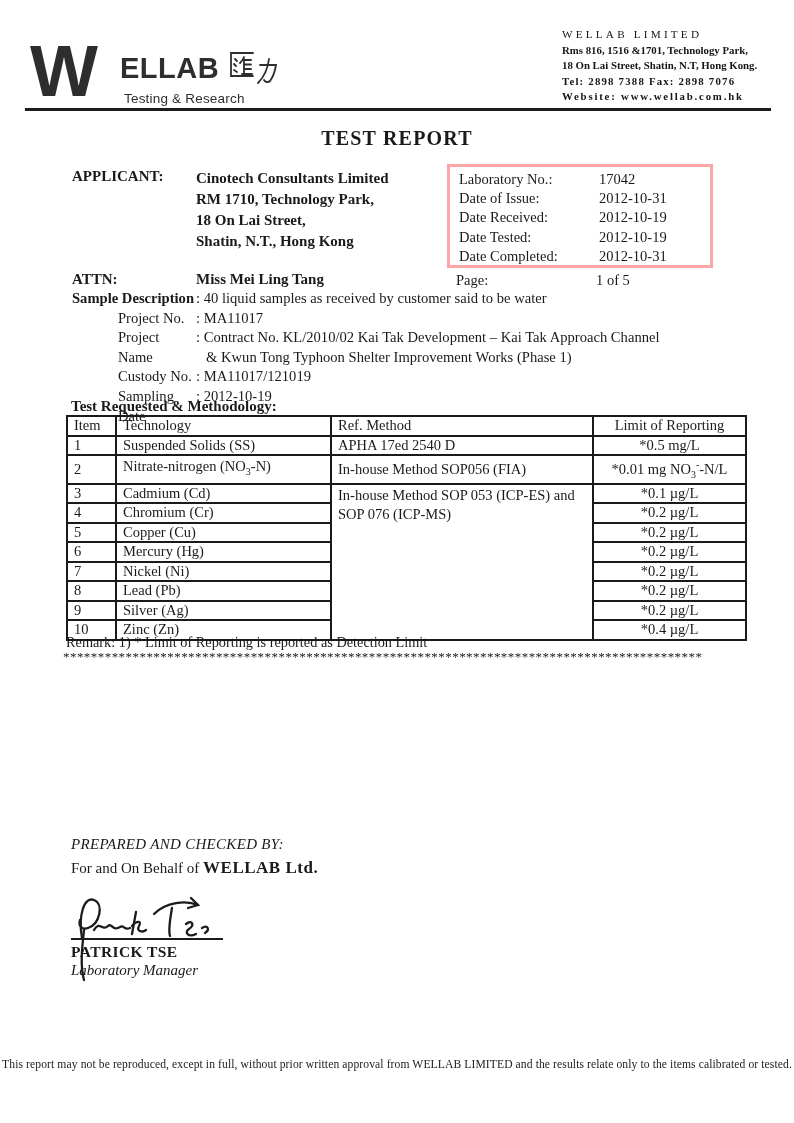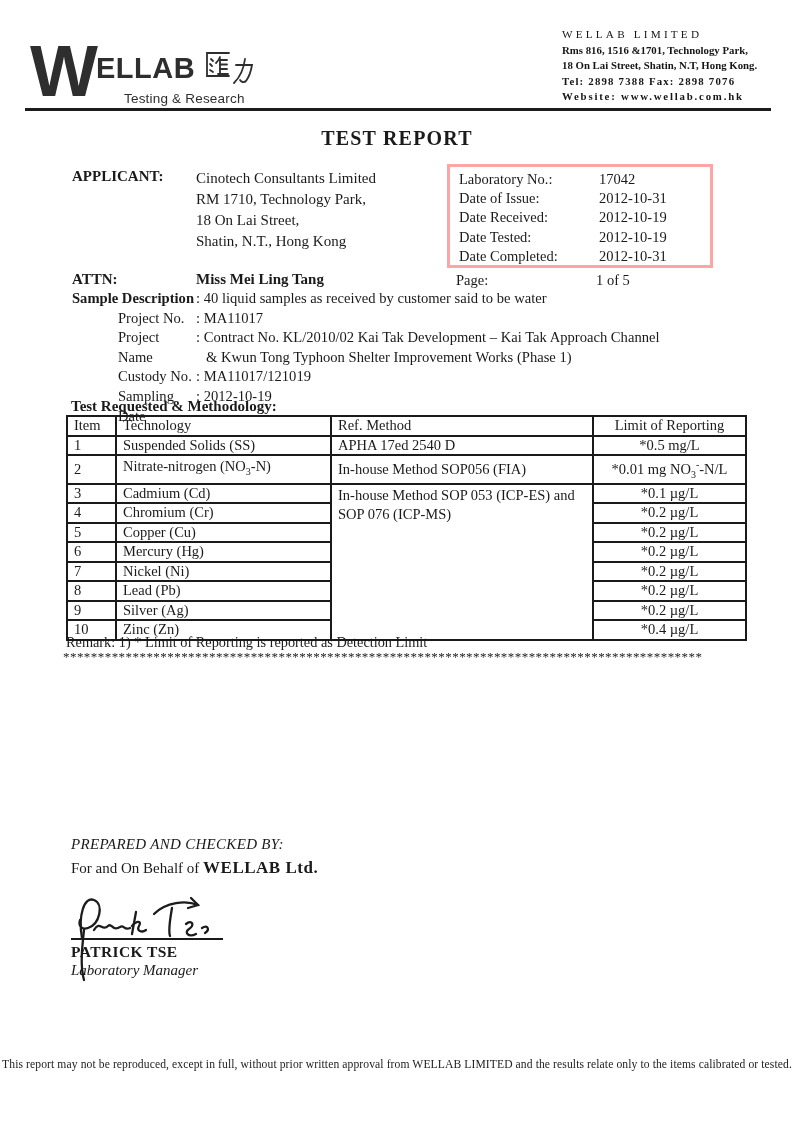--- a/index.html
+++ b/index.html
@@ -9,40 +9,40 @@
     background:#ffffff; font-family:"Liberation Serif", serif; color:#1a1a1a;
     overflow:hidden;
   }
 
   
   .logo { position:absolute; left:30px; top:42px; display:flex; color:#2e2e2e;
           font-family:"Liberation Sans", sans-serif; }
   .logo-w { font-size:72px; line-height:58px; font-weight:600; letter-spacing:-3px; }
   .logo-right { margin-left:1px; padding-top:12px; }
   .logo-line1 { display:flex; align-items:flex-start; }
-  .logo-ellab { font-size:29px; font-weight:700; line-height:28px; letter-spacing:0.5px; }
+  .logo-ellab { font-size:29px; font-weight:700; line-height:28px; letter-spacing:0.5px;margin-left:24px; }
   .logo-cjk { margin-left:9px; margin-top:-3px; }
   .logo-tagline { font-size:13.5px; line-height:15px; margin-top:2px; letter-spacing:0.2px;margin-left:28px; }
 
   .company { position:absolute; left:562px; top:27px; font-size:11px; line-height:15.6px;
              color:#151515; white-space:nowrap; }
   .co-name  { letter-spacing:3.2px; font-size:11.2px; }
   .co-addr  { font-weight:700; font-size:10.8px; }
   .co-tel   { font-weight:700; letter-spacing:1.2px; font-size:10.8px; }
   .co-web   { font-weight:700; letter-spacing:1.8px; font-size:10.8px; }
 
   .rule { position:absolute; left:25px; top:108px; width:746px; height:3px; background:#1c1c1c; }
 
   .title { position:absolute; left:0; top:127px; width:100%; text-align:center;
            font-size:20px; font-weight:700; letter-spacing:1.2px; }
 
   
   .applicant-label { position:absolute; left:72px; top:168px; font-size:15px; font-weight:700; }
   .applicant-address { position:absolute; left:196px; top:168px; font-size:15px;
-                       font-weight:400; line-height:21px; }
+                       font-weight:700; line-height:21px; }
 
   .lab-box { position:absolute; left:447px; top:164px; width:266px; height:104px;
              border:3px solid #fca5a5; box-sizing:border-box; padding:3px 0 0 9px;
              font-size:14.5px; line-height:19.2px; }
   .lab-row { display:flex; }
   .lab-label { width:140px; flex:none; }
 
   .page-row { position:absolute; left:456px; top:272px; font-size:14.5px; display:flex; }
   .page-row .lab-label { width:140px; }
 

